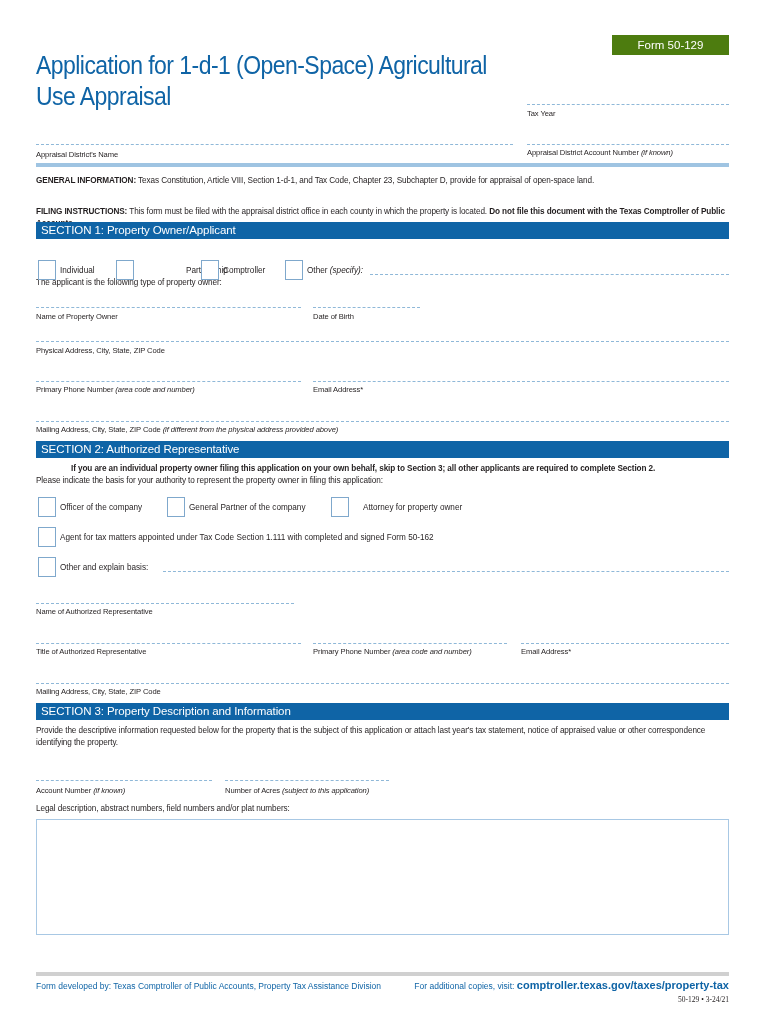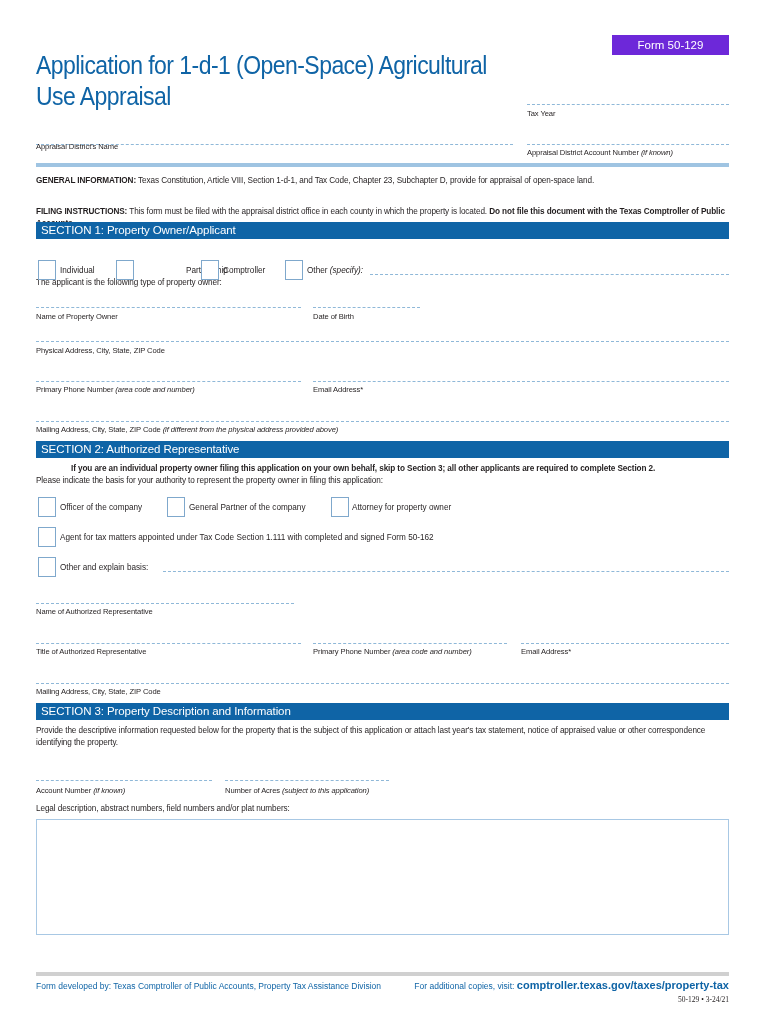--- a/index.html
+++ b/index.html
@@ -1,19 +1,19 @@
 <!DOCTYPE html>
 <html><head>
 <meta charset="utf-8">
 <style>
   * { box-sizing: border-box; margin: 0; padding: 0; }
   html, body { width: 770px; height: 1024px; background: #ffffff; }
   body { font-family: "Liberation Sans", sans-serif; color: #231f20; position: relative; overflow: hidden; }
   .abs { position: absolute; }
-  .form-badge { left: 612px; top: 35px; width: 117px; height: 20px; background: #6d28d9; color: #fff; font-size: 11.5px; text-align: center; line-height: 20px; }
+  .form-badge { left: 612px; top: 35px; width: 117px; height: 20px; background: #4d7c0f; color: #fff; font-size: 11.5px; text-align: center; line-height: 20px; }
   .title { left: 36px; top: 50px; width: 520px; font-size: 25px; line-height: 31px; color: #0f64a6; letter-spacing: -0.6px; transform: scaleX(0.92); transform-origin: left top; }
   .field-line { border-bottom: 1px dashed #8fb8d8; height: 1px; }
   .label { font-size: 7.6px; color: #231f20; letter-spacing: -0.1px; white-space: nowrap; }
   .label i { font-style: italic; }
   .thick-rule { left: 36px; top: 163px; width: 693px; height: 4px; background: #9fc4e2; }
   .para { font-size: 8.2px; line-height: 12px; letter-spacing: -0.1px; }
   .para b { font-weight: bold; }
   .section-bar { left: 36px; width: 693px; height: 17px; background: #0f64a6; color: #fff; font-size: 11.5px; line-height: 17px; padding-left: 5px; letter-spacing: -0.1px; }
   .cb { width: 18px; height: 20px; border: 1px solid #7fa8cc; background: #fff; }
   .cb-label { font-size: 8.2px; white-space: nowrap; }
@@ -30,21 +30,21 @@
 <div class="abs form-badge">Form 50-129</div>
 <div class="abs title">
   <div>Application for 1-d-1 (Open-Space) Agricultural</div>
   <div>Use Appraisal</div>
 </div>
 
 <div class="abs field-line" style="left:527px;top:104px;width:202px;"></div>
 <div class="abs label" style="left:527px;top:109px;">Tax Year</div>
 
 <div class="abs field-line" style="left:36px;top:144px;width:477px;"></div>
-<div class="abs label" style="left:36px;top:142px;text-align:center;">Appraisal District's Name</div>
+<div class="abs label" style="left:36px;top:150px;text-align:center;">Appraisal District's Name</div>
 
 <div class="abs field-line" style="left:527px;top:144px;width:202px;"></div>
 <div class="abs label" style="left:527px;top:148px;">
   <span>Appraisal District Account Number</span> <i>(if known)</i>
 </div>
 
 <div class="abs thick-rule"></div>
 
 <div class="abs para" style="left:36px;top:175px;width:693px;">
   <b>GENERAL INFORMATION:</b> <span>Texas Constitution, Article VIII, Section 1-d-1, and Tax Code, Chapter 23, Subchapter D, provide for appraisal of open-space land.</span>
@@ -90,21 +90,21 @@
 
 <div class="abs section-bar" style="top:441px;">SECTION 2: Authorized Representative</div>
 <div class="abs para" style="left:36px;top:463px;width:693px;font-weight:bold;padding-left:35px;">If you are an individual property owner filing this application on your own behalf, skip to Section 3; all other applicants are required to complete Section 2.</div>
 <div class="abs para" style="left:36px;top:475px;width:693px;">Please indicate the basis for your authority to represent the property owner in filing this application:</div>
 
 <div class="abs cb" style="left:38px;top:497px;"></div>
 <div class="abs cb-label" style="left:60px;top:503px;">Officer of the company</div>
 <div class="abs cb" style="left:167px;top:497px;"></div>
 <div class="abs cb-label" style="left:189px;top:503px;">General Partner of the company</div>
 <div class="abs cb" style="left:331px;top:497px;"></div>
-<div class="abs cb-label" style="left:352px;top:503px;">Attorney for property owner</div>
+<div class="abs cb-label" style="left:363px;top:503px;">Attorney for property owner</div>
 
 <div class="abs cb" style="left:38px;top:527px;"></div>
 <div class="abs cb-label" style="left:60px;top:533px;">Agent for tax matters appointed under Tax Code Section 1.111 with completed and signed Form 50-162</div>
 
 <div class="abs cb" style="left:38px;top:557px;"></div>
 <div class="abs cb-label" style="left:60px;top:563px;">Other and explain basis:</div>
 <div class="abs field-line" style="left:163px;top:571px;width:566px;"></div>
 
 <div class="abs field-line" style="left:36px;top:603px;width:258px;"></div>
 <div class="abs label" style="left:36px;top:607px;">Name of Authorized Representative</div>

